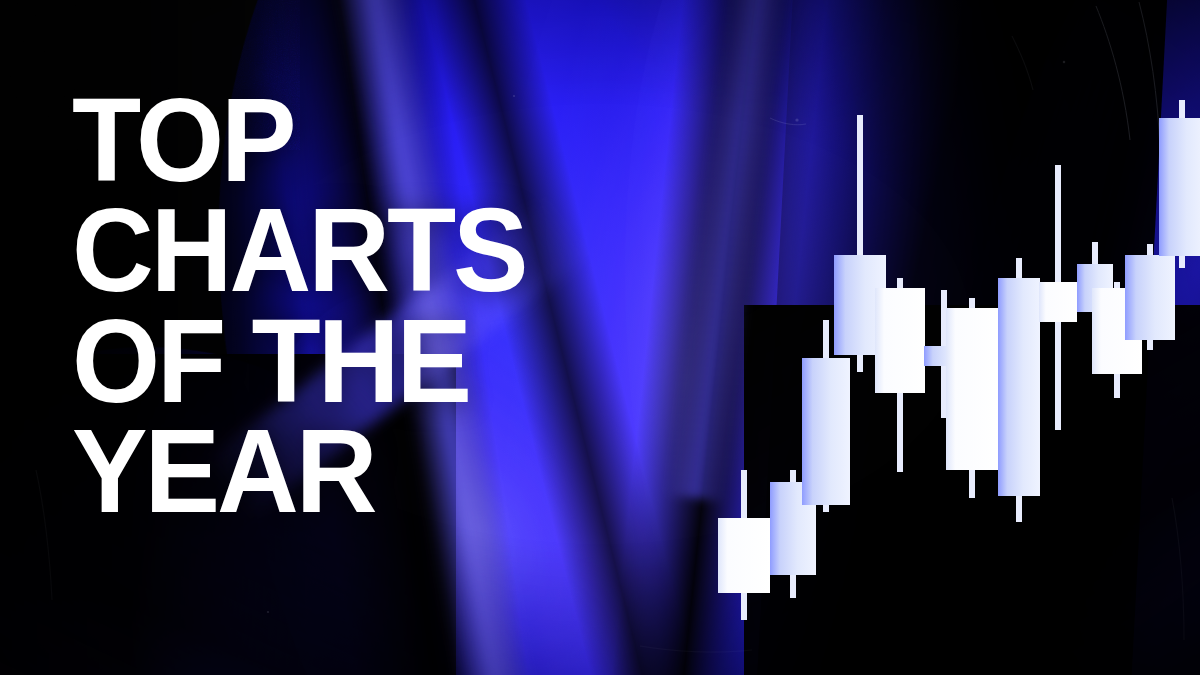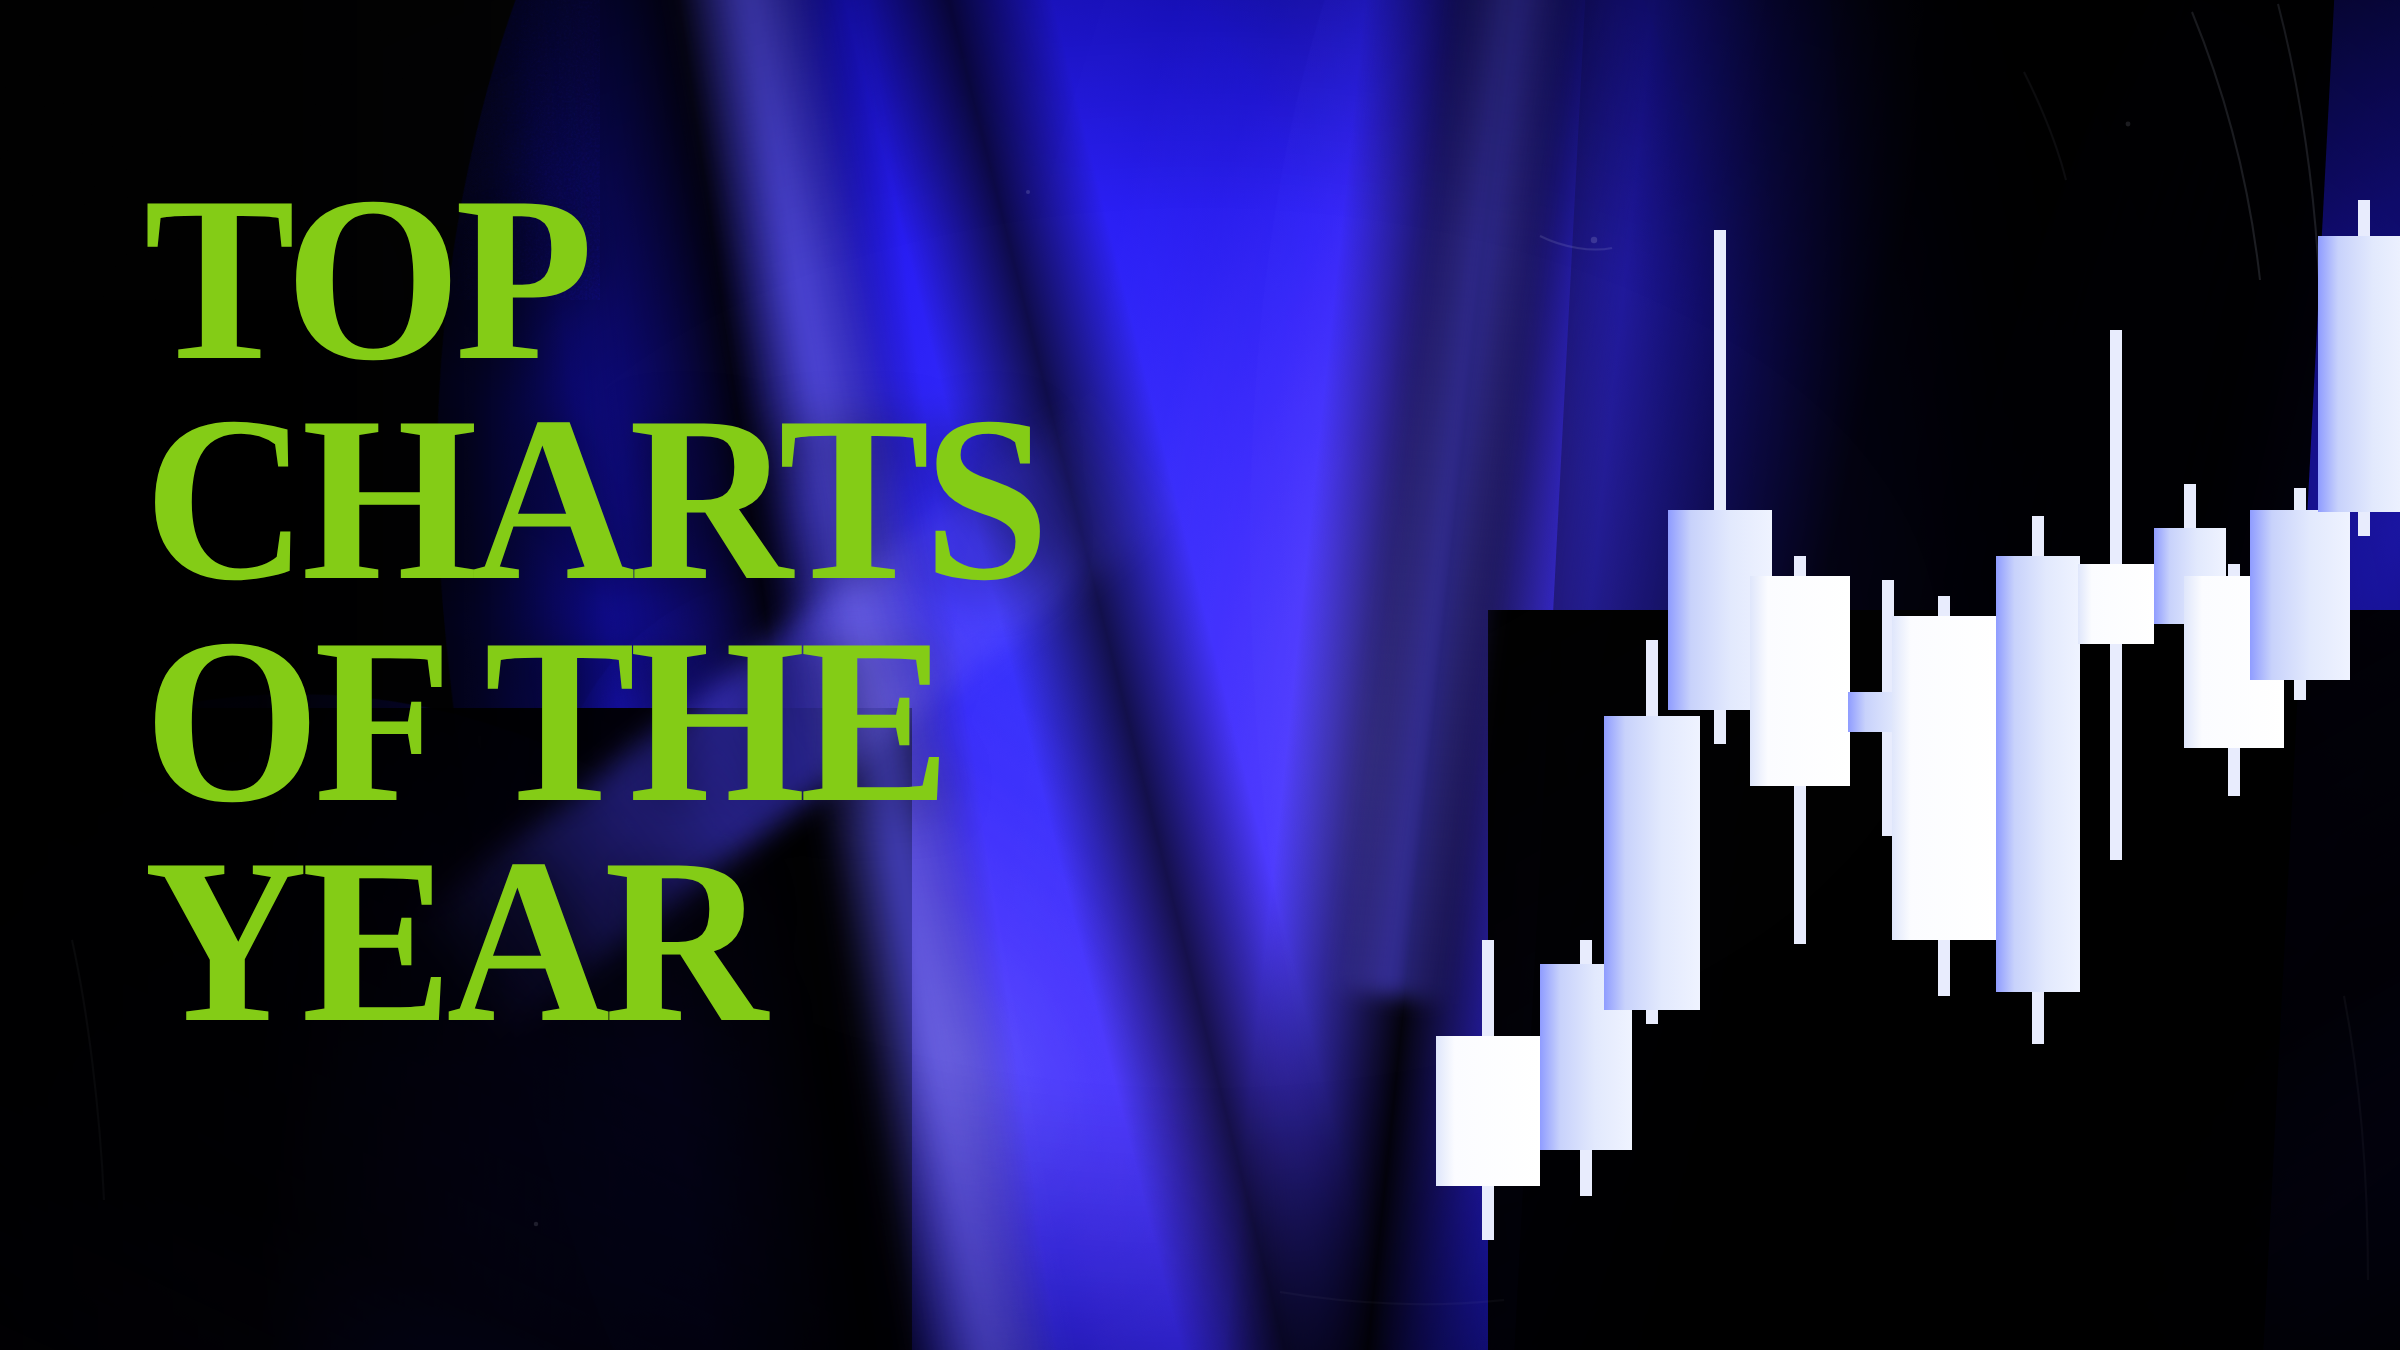--- a/index.html
+++ b/index.html
@@ -150,22 +150,21 @@
   }
   .scuff{
     position:absolute;inset:0;opacity:.35;mix-blend-mode:screen;pointer-events:none;
   }
 
   
   #headline{
     position:absolute;
     left:72px;top:85px;
     z-index:14;
-    color:#84cc16;
-    font-family:Liberation Serif, serif;
+    color:#ffffff;
   }
   #headline .line{
     display:block;
     font-weight:700;
     font-size:118px;
     line-height:0.935;
     letter-spacing:-3.2px;
     white-space:nowrap;
     text-transform:uppercase;
     font-stretch:condensed;

